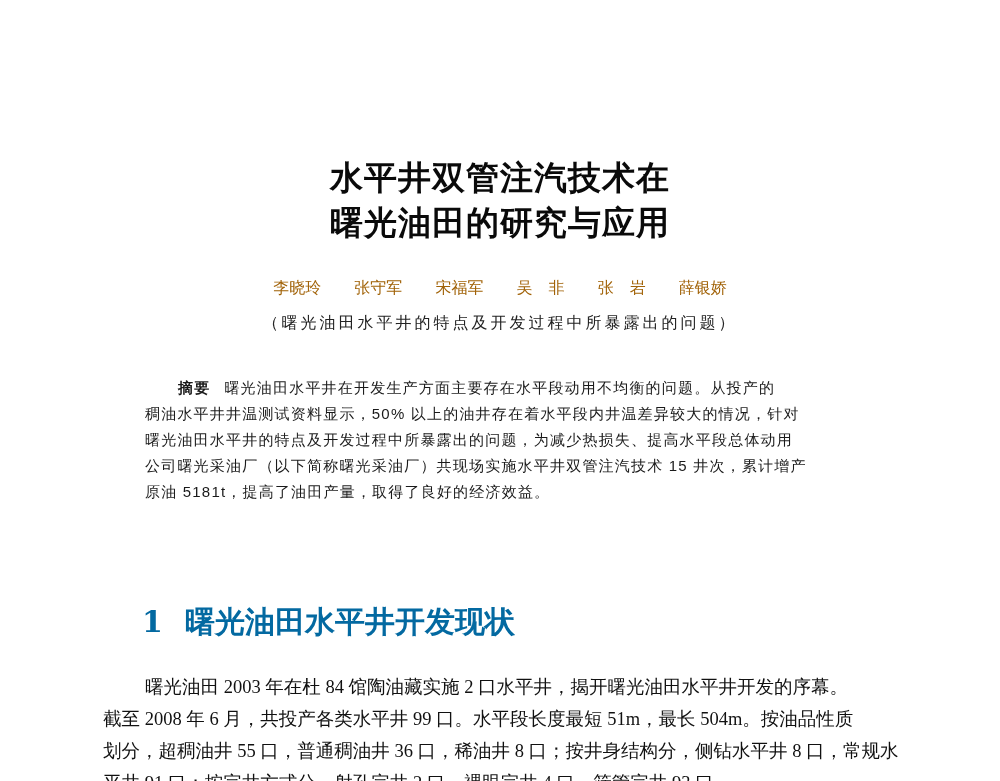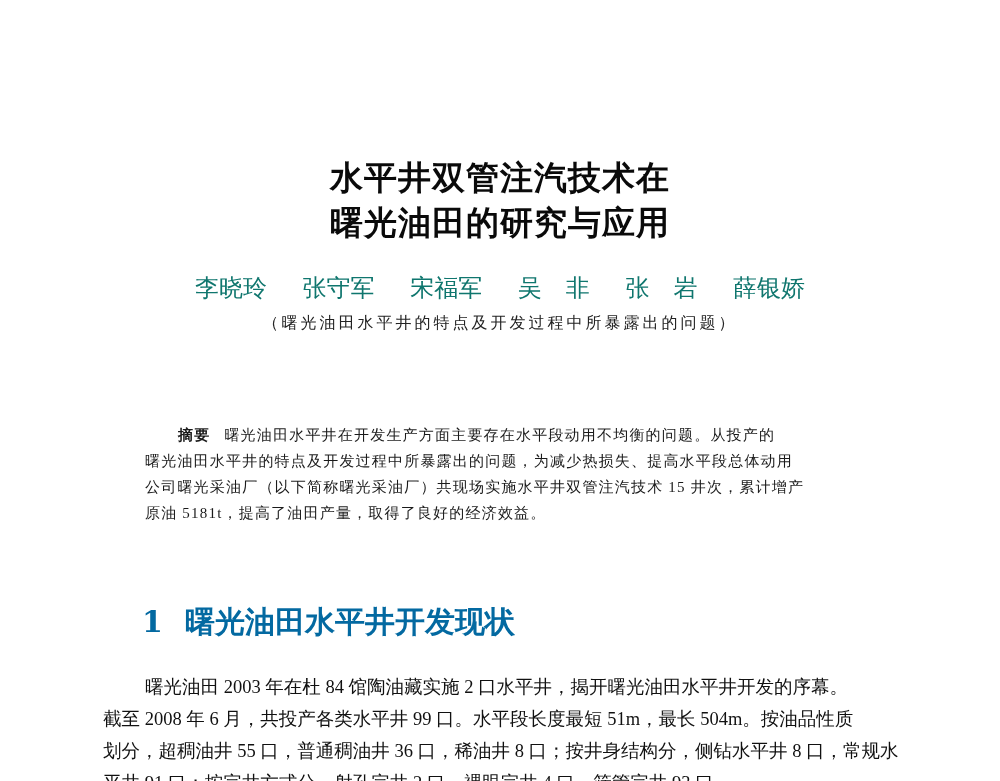--- a/index.html
+++ b/index.html
@@ -35,23 +35,23 @@
     .title.l1 { top: 156px; }
     .title.l2 { top: 201px; }
 
     .authors {
       position: absolute;
       top: 272px;
       left: 0;
       width: 1000px;
       text-align: center;
       font-family: "DejaVu Sans", "Liberation Sans", sans-serif;
-      font-size: 24px;
+      font-size: 16px;
       line-height: 32px;
-      color: #0f766e;
+      color: #a16207;
     }
     .authors span { margin: 0 14px; }
 
     .affil {
       position: absolute;
       top: 311px;
       left: 0;
       width: 1000px;
       text-align: center;
       font-family: "DejaVu Sans", "Liberation Sans", sans-serif;
@@ -59,27 +59,26 @@
       line-height: 24px;
       letter-spacing: 3px;
       color: #222;
     }
 
     .abstract {
       position: absolute;
       top: 375px;
       left: 145px;
       width: 718px;
-      font-family: Liberation Serif, serif;
+      font-family: Liberation Sans, sans-serif;
       font-size: 15px;
       line-height: 26px;
       letter-spacing: 1.2px;
       color: #1a1a1a;
       text-align: justify;
-      margin-top: 47px;
     }
     .abstract .line {
       display: block;
       white-space: nowrap;
       height: 26px;
       overflow: hidden;
     }
     .abstract .indent { padding-left: 33px; }
     .abstract .label {
       font-weight: bold;
@@ -151,20 +150,21 @@
     <span>宋福军</span>
     <span>吴　非</span>
     <span>张　岩</span>
     <span>薛银娇</span>
   </div>
 
   <div class="affil">（曙光油田水平井的特点及开发过程中所暴露出的问题）</div>
 
   <div class="abstract">
     <span class="line indent"><span class="label">摘要</span><span>曙光油田水平井在开发生产方面主要存在水平段动用不均衡的问题。从投产的</span></span>
+    <span class="line">稠油水平井井温测试资料显示，50% 以上的油井存在着水平段内井温差异较大的情况，针对</span>
     <span class="line">曙光油田水平井的特点及开发过程中所暴露出的问题，为减少热损失、提高水平段总体动用</span>
     <span class="line">公司曙光采油厂（以下简称曙光采油厂）共现场实施水平井双管注汽技术 15 井次，累计增产</span>
     <span class="line">原油 5181t，提高了油田产量，取得了良好的经济效益。</span>
   </div>
 
 
   <div class="section-heading">
     <span class="num">1</span><span>曙光油田水平井开发现状</span>
   </div>
 

